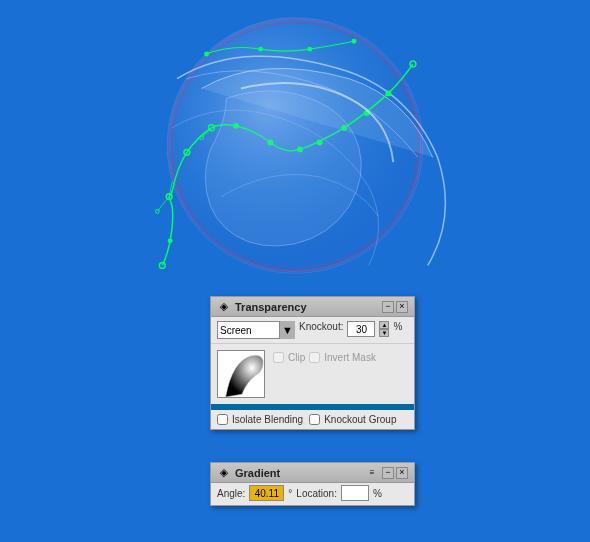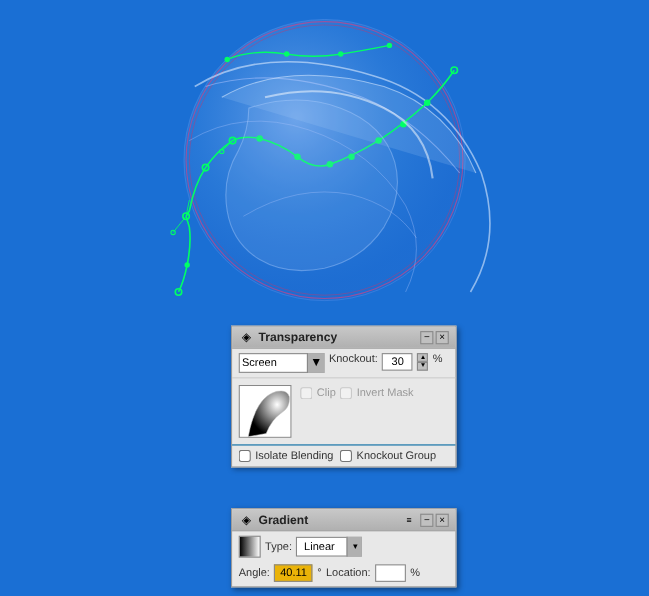--- a/index.html
+++ b/index.html
@@ -217,21 +217,21 @@
       font-size: 10px;
       color: #333;
     }
 
     .checkbox-label.disabled {
       color: #999;
     }
 
     .panel-bottom-checkboxes {
       padding: 4px 6px;
-      border-top: 1px solid #0369a1;
+      border-top: 6px solid #0369a1;
       display: flex;
       flex-direction: row;
       gap: 18px;
     }
 
     .checkbox-row {
       display: flex;
       align-items: center;
       gap: 6px;
     }
@@ -495,31 +495,20 @@
       <span class="panel-icon">◈</span>
       <span class="panel-title">Gradient</span>
     </div>
     <div class="panel-header-btns">
       <div class="panel-menu-btn">≡</div>
       <div class="panel-minimize">−</div>
       <div class="panel-close">×</div>
     </div>
   </div>
 
-  <div class="gradient-row">
-    <div class="gradient-thumbnail"></div>
-    <span class="opacity-label">Type:</span>
-    <div class="type-select-wrapper">
-      <select class="gradient-type-select">
-        <option>Linear</option>
-        <option>Radial</option>
-      </select>
-      <div class="type-select-arrow">▼</div>
-    </div>
-  </div>
 
   <div class="angle-row">
     <span class="opacity-label">Angle:</span>
     <input type="text" class="angle-input" value="40.11" style="">
     <span class="degree-sym">°</span>
     <span class="opacity-label">Location:</span>
     <input type="text" class="location-input" style="">
     <span class="percent-label">%</span>
   </div>
 </div>

